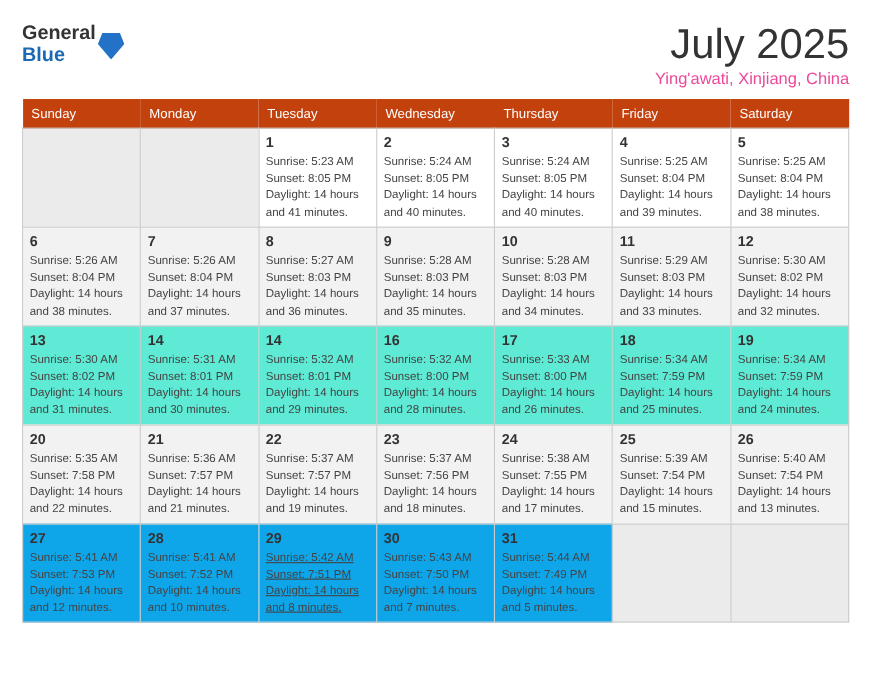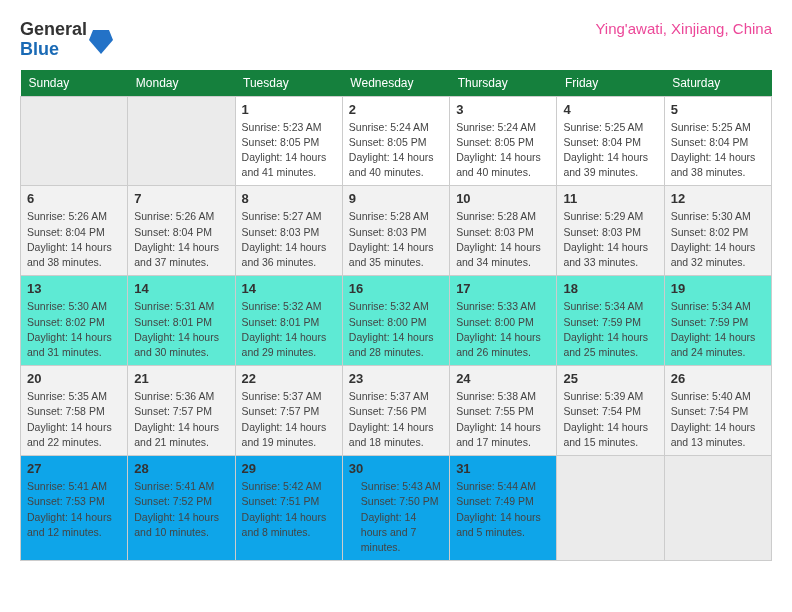--- a/index.html
+++ b/index.html
@@ -46,21 +46,21 @@
     .location-title {
       font-size: 15px;
       color: #ec4899;
     }
     .calendar {
       width: 100%;
       border-collapse: collapse;
       font-size: 11px;
     }
     .calendar th {
-      background: #15803d;
+      background: #c2410c;
       color: #fff;
       text-align: left;
       padding: 6px 8px;
       font-size: 12px;
       font-weight: normal;
     }
     .calendar td {
       border: 1px solid #ccc;
       vertical-align: top;
       padding: 5px 6px;
@@ -100,20 +100,21 @@
   <div class="logo">
     <div class="logo-text">
       <span class="logo-general">General</span>
       <span class="logo-blue">Blue</span>
     </div>
     <svg class="logo-icon" viewBox="0 0 24 28">
       <polygon points="4,4 20,4 24,14 12,28 0,14" fill="#2372c7"></polygon>
     </svg>
   </div>
   <div class="title-block">
+    <div class="month-title">July 2025</div>
     <div class="location-title">Ying'awati, Xinjiang, China</div>
   </div>
 </div>
 
 <table class="calendar">
   <thead>
     <tr>
     <th>Sunday</th>
         <th>Monday</th>
         <th>Tuesday</th>
@@ -298,27 +299,27 @@
 Daylight: 14 hours and 12 minutes.</div>
         </td>
         <td>
           <span class="day-number">28</span>
           <div class="day-info" style="white-space: pre-line;">Sunrise: 5:41 AM
 Sunset: 7:52 PM
 Daylight: 14 hours and 10 minutes.</div>
         </td>
         <td>
           <span class="day-number">29</span>
-          <div class="day-info" style="white-space: pre-line;">Sunrise: 5:42 AM
+          <div class="day-info" style="white-space: pre-line; text-decoration: underline;">Sunrise: 5:42 AM
 Sunset: 7:51 PM
 Daylight: 14 hours and 8 minutes.</div>
         </td>
         <td>
           <span class="day-number">30</span>
-          <div class="day-info" style="white-space: pre-line; margin-left: 12px;">Sunrise: 5:43 AM
+          <div class="day-info" style="white-space: pre-line;">Sunrise: 5:43 AM
 Sunset: 7:50 PM
 Daylight: 14 hours and 7 minutes.</div>
         </td>
         <td>
           <span class="day-number">31</span>
           <div class="day-info" style="white-space: pre-line;">Sunrise: 5:44 AM
 Sunset: 7:49 PM
 Daylight: 14 hours and 5 minutes.</div>
         </td>
         <td class="empty"></td>

